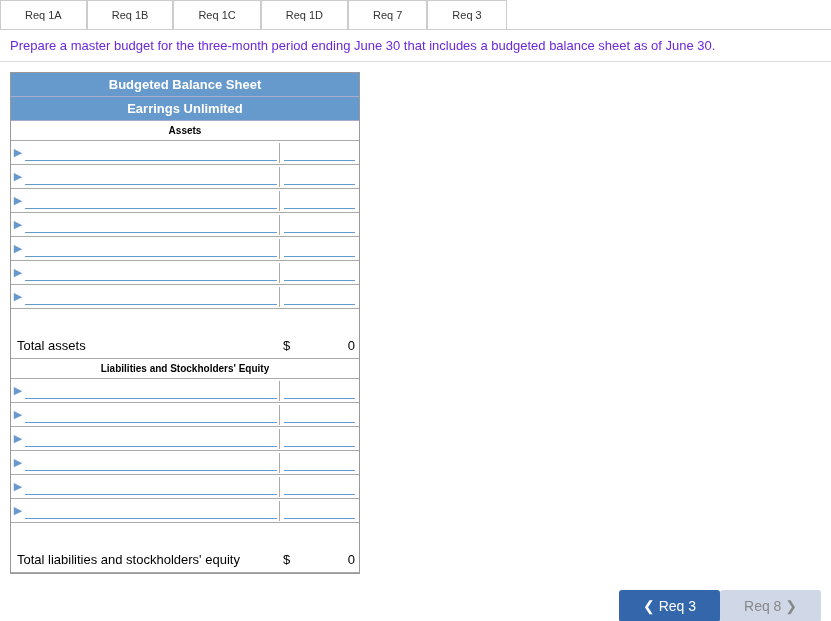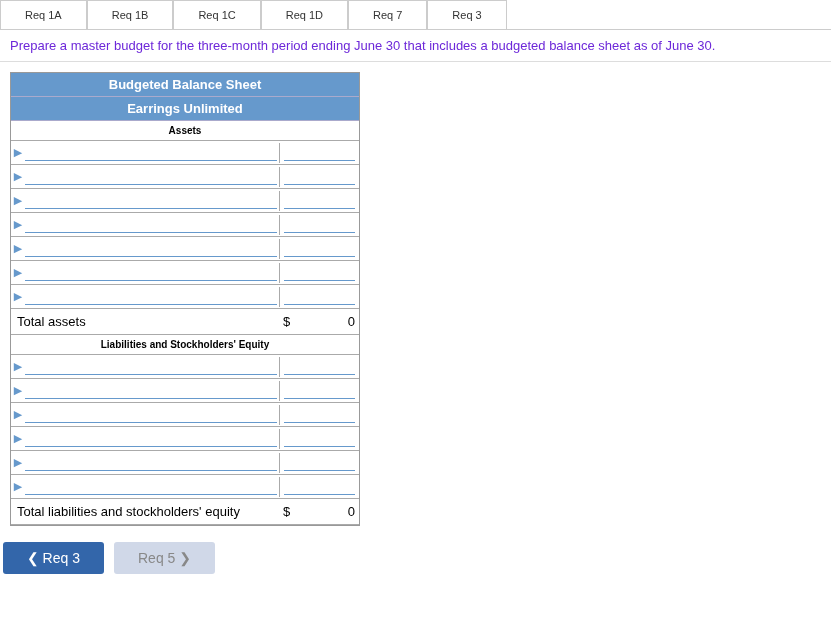--- a/index.html
+++ b/index.html
@@ -61,20 +61,21 @@
       font-size: 10px;
       border-bottom: 1px solid #aaa;
     }
 
     
     .bs-total-row {
       display: flex;
       border-bottom: 1px solid #aaa;
       min-height: 26px;
       align-items: center;
+      margin-top: 24px;
     }
     .bs-total-label {
       flex: 1;
       padding: 3px 6px;
       font-size: 13px;
     }
     .bs-total-value {
       width: 80px;
       display: flex;
       align-items: center;
@@ -130,22 +131,22 @@
       border-bottom: 1px solid #6699cc;
       outline: none;
       font-size: 13px;
       text-align: right;
       background: transparent;
     }
 
     
     .nav-buttons {
       display: flex;
-      gap: 10px;
-      margin: 16px 3px;
+      margin: 16px 10px;
+      justify-content: flex-end;
     }
     .btn-prev {
       background: #3366aa;
       color: #fff;
       border: none;
       padding: 8px 24px;
       font-size: 14px;
       cursor: pointer;
       border-radius: 3px;
     }
@@ -288,14 +289,14 @@
     <div class="bs-total-label">Total liabilities and stockholders' equity</div>
     <div class="bs-total-value">
       <span class="dollar">$</span>
       <span class="amount">0</span>
     </div>
   </div>
 </div>
 
 <div class="nav-buttons">
   <button class="btn-prev">❮  Req 3</button>
-  <button class="btn-next">Req 5  ❯</button>
+  <button class="btn-next">Req 8  ❯</button>
 </div>
 
 </body></html>

